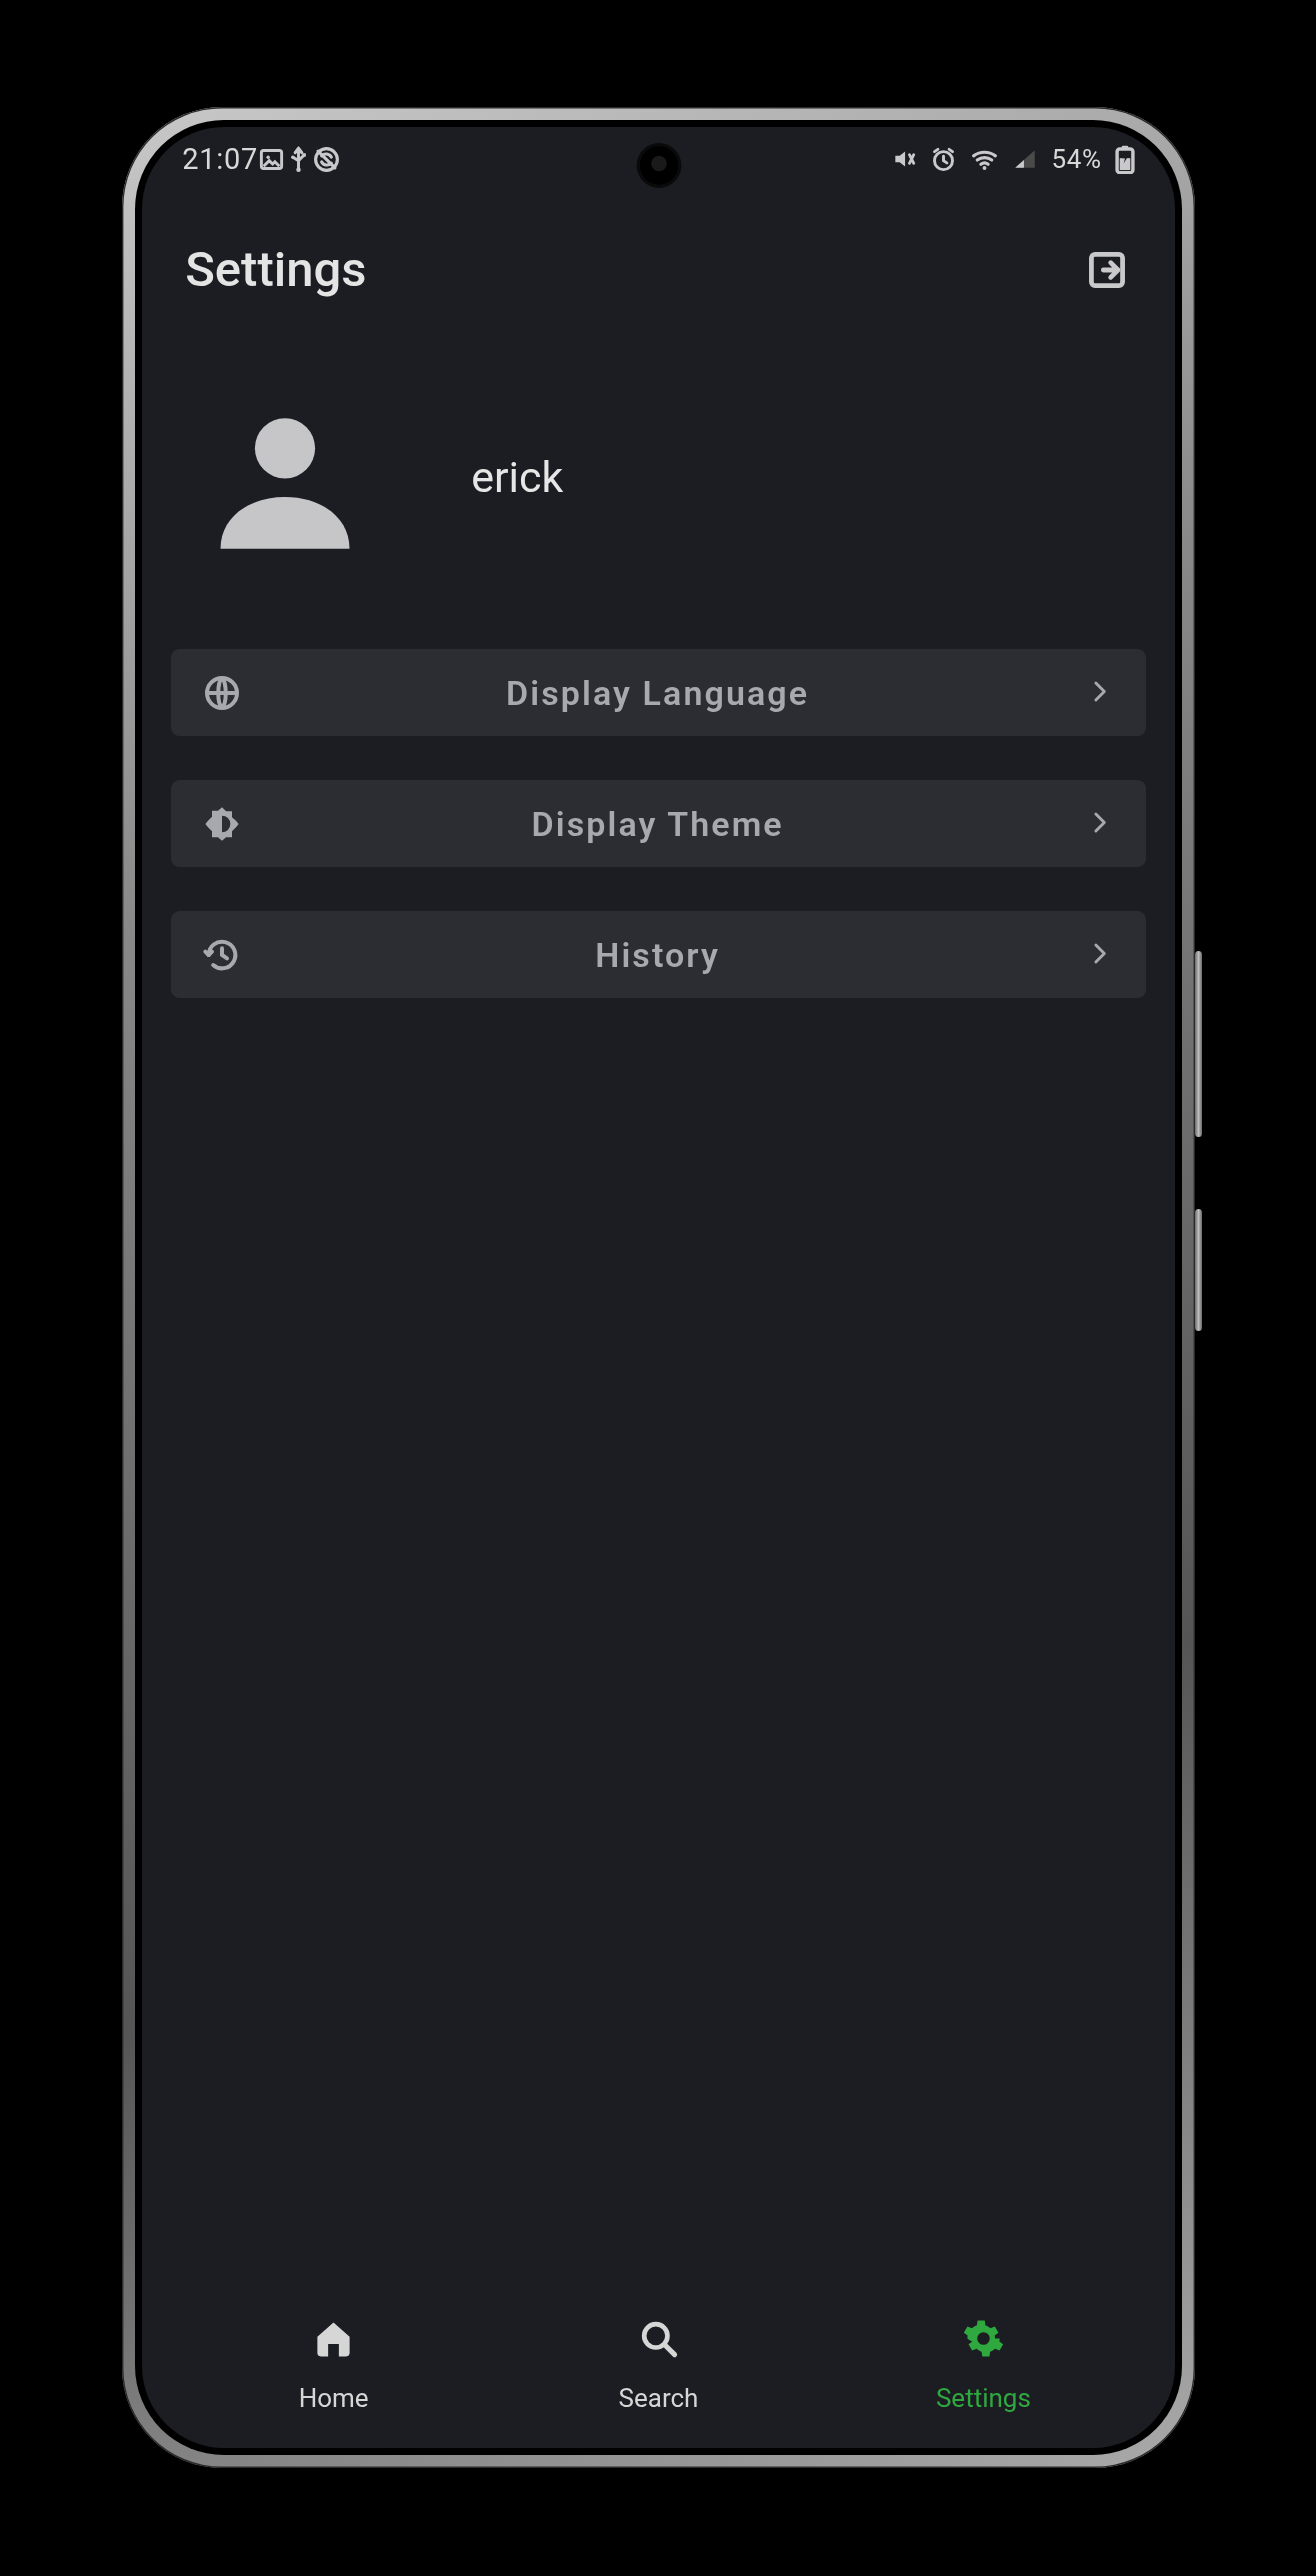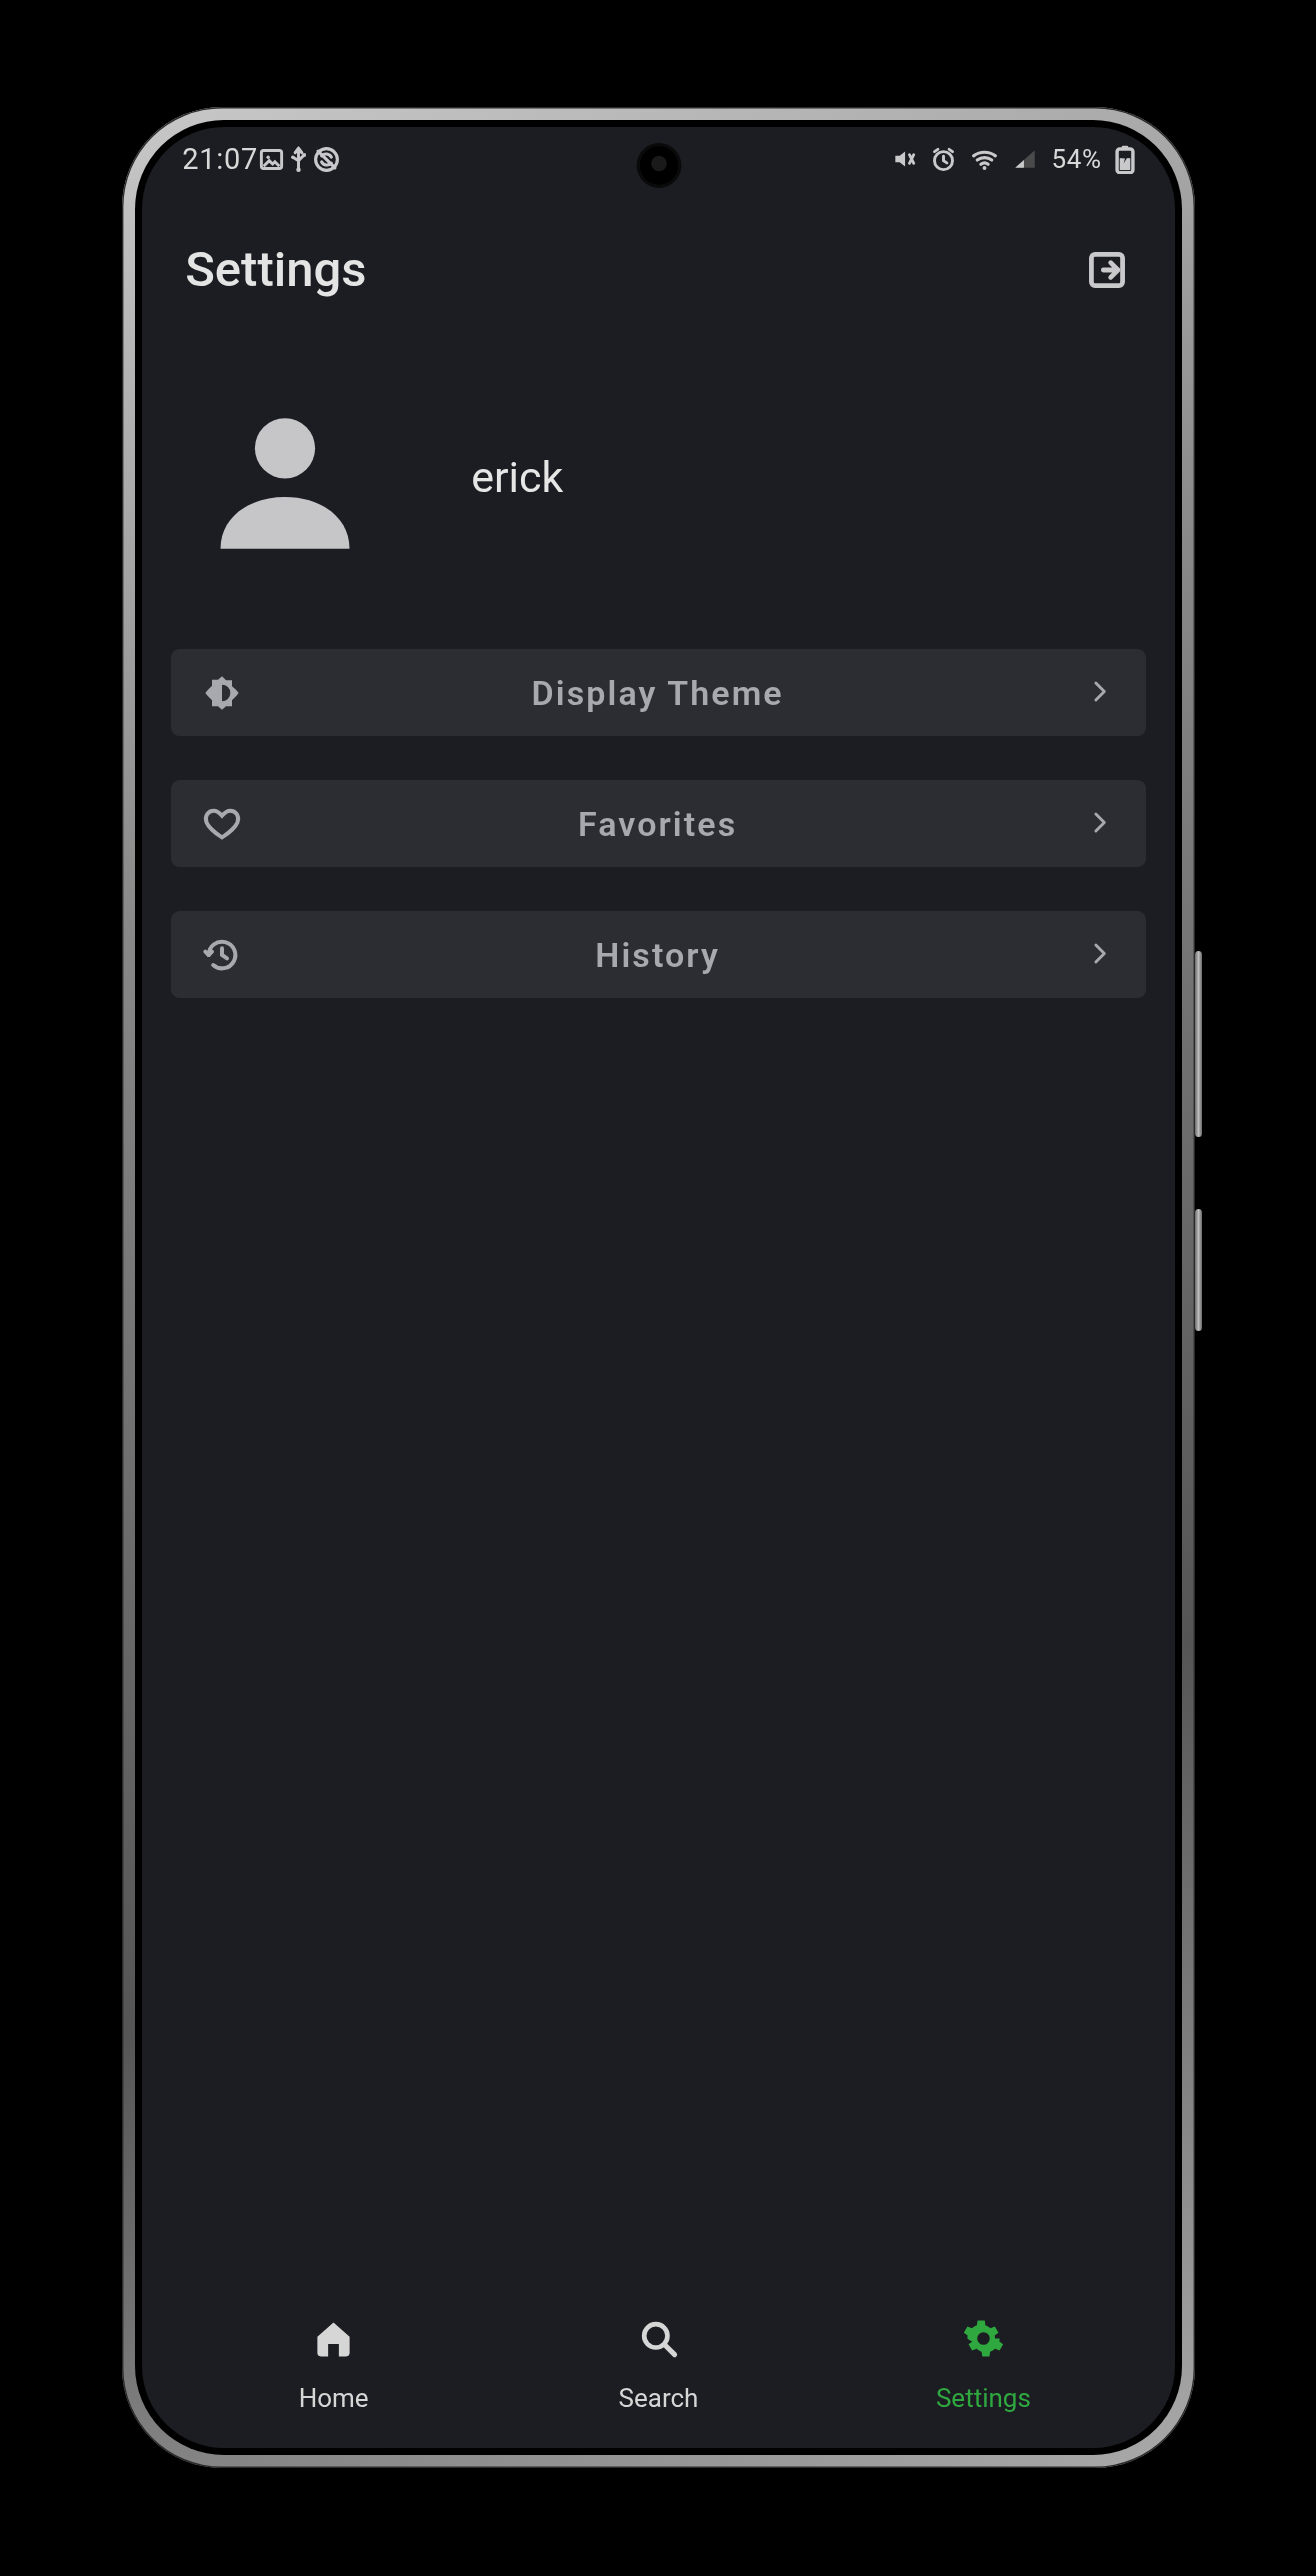--- a/index.html
+++ b/index.html
@@ -270,49 +270,50 @@
           <svg width="172" height="172" viewBox="0 0 24 24">
             <circle cx="12" cy="8" r="4.2" fill="#c6c6c9"></circle>
             <path d="M3 22c0-4.4 4-7.2 9-7.2s9 2.8 9 7.2" fill="#c6c6c9"></path>
           </svg>
         </div>
         <div class="username">erick</div>
       </div>
 
       <div class="items">
 
+        <div class="item">
+          <span class="item-icon">
+            <svg width="40" height="40" viewBox="0 0 24 24">
+                <circle cx="12" cy="12" r="9" class="muted-stroke"></circle>
+                <path d="M3 12h18M12 3c3 3 3 15 0 18M12 3c-3 3-3 15 0 18" class="muted-stroke"></path>
+              </svg>
+          </span>
+          <span class="item-label">Display Language</span>
+          <span class="chevron">
+            <svg width="29" height="29" viewBox="0 0 24 24">
+                <path d="M9 5l7 7-7 7" class="muted-stroke" stroke-width="3" stroke-linecap="round" stroke-linejoin="round"></path>
+              </svg>
+          </span>
+        </div>
 
         <div class="item">
           <span class="item-icon">
             <svg width="40" height="40" viewBox="0 0 24 24">
                 <path d="M12 2l2.4 2.4H18v3.6L20.4 10 22 12l-1.6 2-2.4 2.4V20h-3.6L12 22l-2.4-2H6v-3.6L3.6 14 2 12l1.6-2L6 7.6V4h3.6L12 2z" class="muted-fill"></path>
                 <path d="M12 7a5 5 0 0 1 0 10z" fill="#2c2d33"></path>
               </svg>
           </span>
           <span class="item-label">Display Theme</span>
           <span class="chevron">
             <svg width="29" height="29" viewBox="0 0 24 24">
                 <path d="M9 5l7 7-7 7" class="muted-stroke" stroke-width="3" stroke-linecap="round" stroke-linejoin="round"></path>
               </svg>
           </span>
         </div>
 
-        <div class="item">
-          <span class="item-icon">
-            <svg width="40" height="40" viewBox="0 0 24 24">
-                <path d="M12 20s-7.5-4.7-9.3-9.1C1.4 7.2 3.7 4 7 4c2 0 3.4 1.1 5 3 1.6-1.9 3-3 5-3 3.3 0 5.6 3.2 4.3 6.9C19.5 15.3 12 20 12 20z" class="muted-stroke" stroke-width="2.4"></path>
-              </svg>
-          </span>
-          <span class="item-label">Favorites</span>
-          <span class="chevron">
-            <svg width="29" height="29" viewBox="0 0 24 24">
-                <path d="M9 5l7 7-7 7" class="muted-stroke" stroke-width="3" stroke-linecap="round" stroke-linejoin="round"></path>
-              </svg>
-          </span>
-        </div>
 
         <div class="item">
           <span class="item-icon">
             <svg width="40" height="40" viewBox="0 0 24 24">
                 <path d="M4 12a8 8 0 1 1 2.7 6" class="muted-stroke" stroke-linecap="round"></path>
                 <path d="M4 12l-2-2M4 12l2-2" class="muted-stroke" stroke-linecap="round"></path>
                 <path d="M12 8v4l3 2" class="muted-stroke" stroke-linecap="round"></path>
               </svg>
           </span>
           <span class="item-label">History</span>

